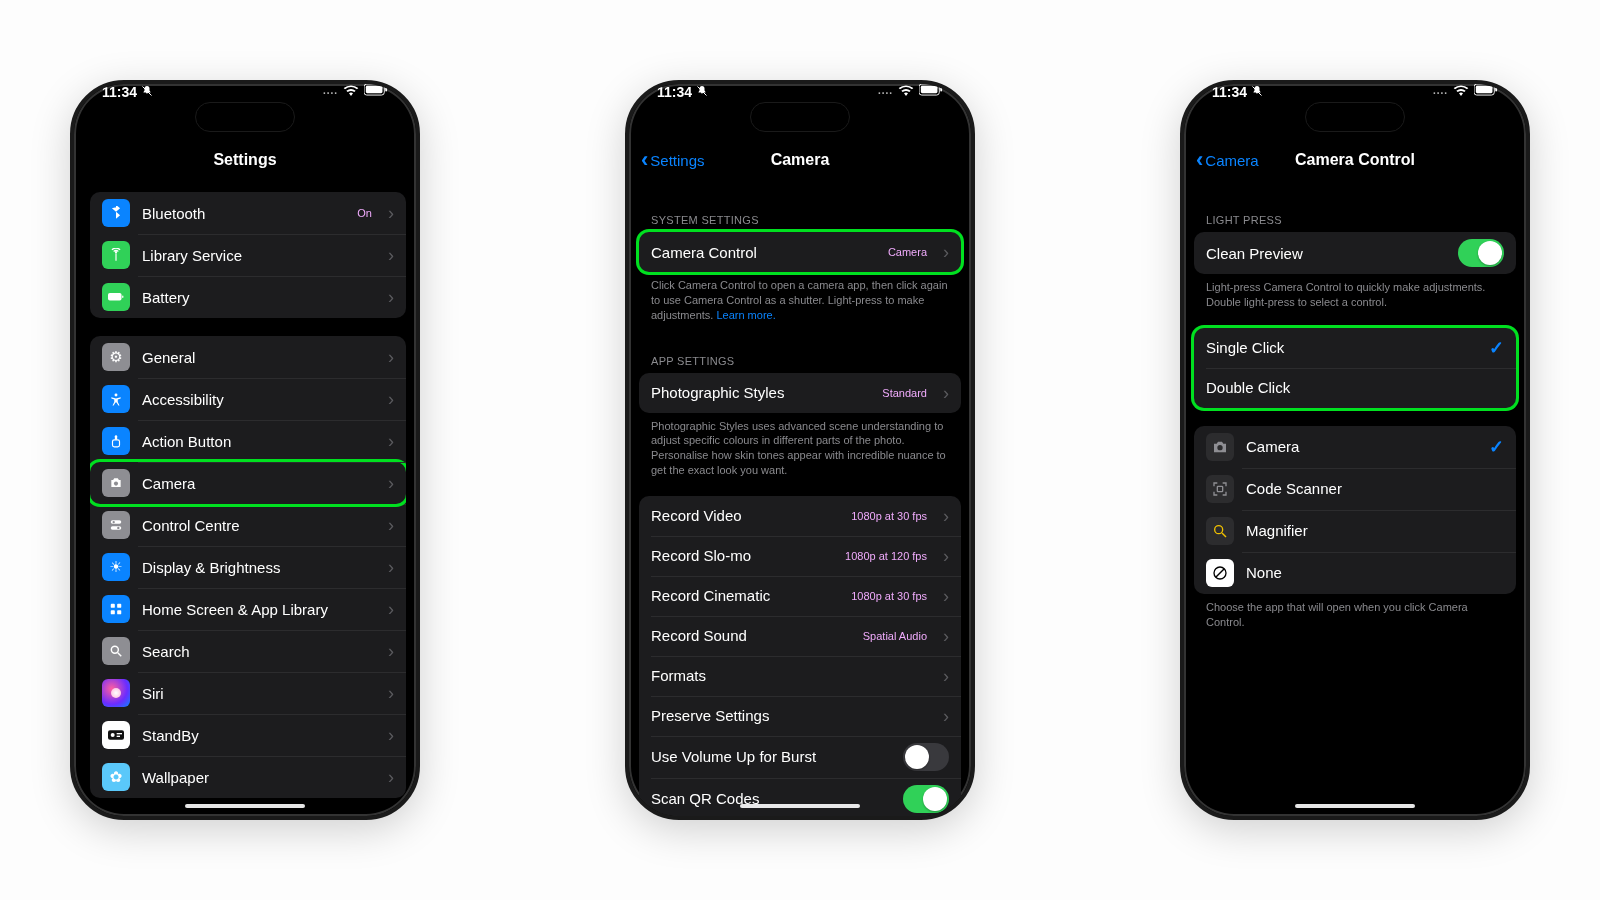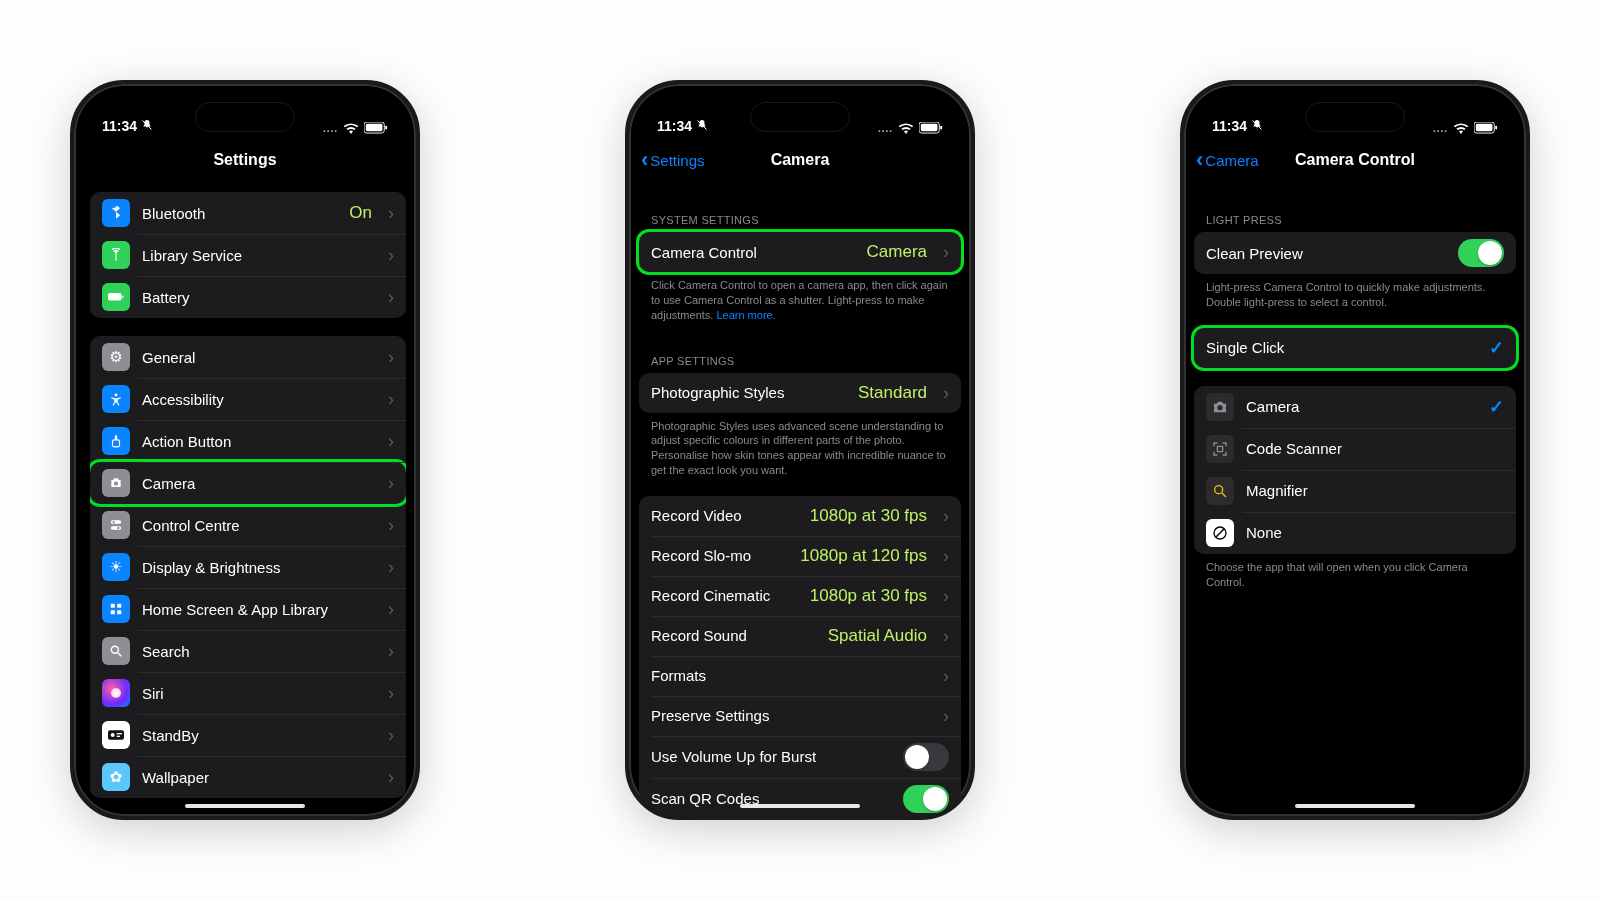--- a/index.html
+++ b/index.html
@@ -33,21 +33,21 @@
     height: 30px;
     background: #000;
     border-radius: 18px;
     z-index: 10;
     border: 1px solid #1a1a1a;
   }
   .statusbar {
     height: 54px;
     display: flex;
     justify-content: space-between;
-    align-items: flex-end;
+    align-items: flex-start;
     padding: 0 28px 4px;
     font-size: 14px;
     font-weight: 600;
   }
   .status-left { display:flex; align-items:center; gap:4px; }
   .status-right { display:flex; align-items:center; gap:5px; }
   .status-right svg { display:block; }
   .navbar {
     height: 44px;
     position: relative;
@@ -123,21 +123,21 @@
   .row .icon {
     width:28px; height:28px;
     border-radius:6px;
     display:flex;
     align-items:center;
     justify-content:center;
     flex-shrink:0;
     font-size:15px;
   }
   .row .label { flex:1; font-size:15px; }
-  .row .value { color:#bef264; font-size:17px; }
+  .row .value { color:#f0abfc; font-size:11px; }
   .row .chevron { color:#5a5a5e; font-size:18px; line-height:1; margin-left:4px; }
   .row .check { color:#0a84ff; font-size:18px; font-weight:600; }
   .toggle {
     width:46px; height:28px; border-radius:14px;
     position:relative;
     flex-shrink:0;
   }
   .toggle.on { background:#30d158; }
   .toggle.off { background:#39393d; }
   .toggle .knob {
@@ -515,20 +515,23 @@
       </div>
       <div class="section-footer">Light-press Camera Control to quickly make adjustments. Double light-press to select a control.</div>
     </div>
 
     <div class="section">
       <div class="group highlight">
         <div class="row">
           <div class="label">Single Click</div>
           <div class="check">✓</div>
         </div>
+        <div class="row">
+          <div class="label">Double Click</div>
+        </div>
       </div>
     </div>
 
     <div class="section">
       <div class="group">
         <div class="row with-icon">
           <div class="icon ic-darkgray">
               <svg width="16" height="14" viewBox="0 0 24 20" fill="#8e8e93">
                 <path d="M3 5h4l2-3h6l2 3h4v13H3z"></path>
                 <circle cx="12" cy="11" r="4" fill="#2c2c2e"></circle>

